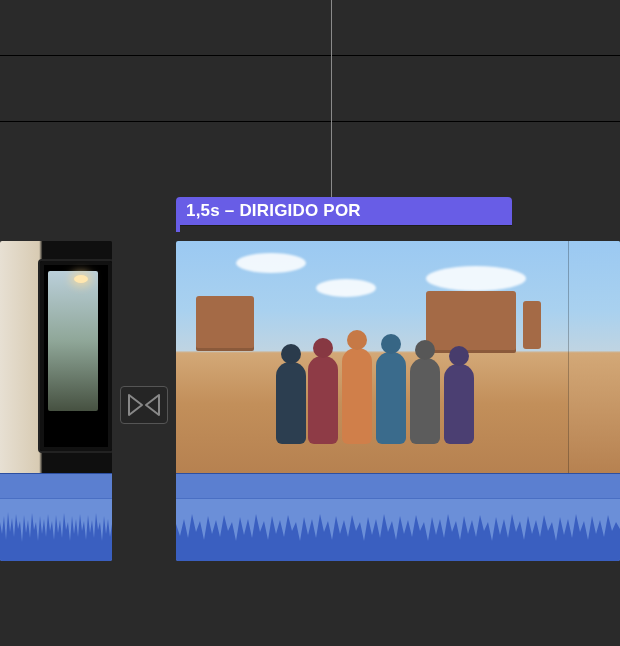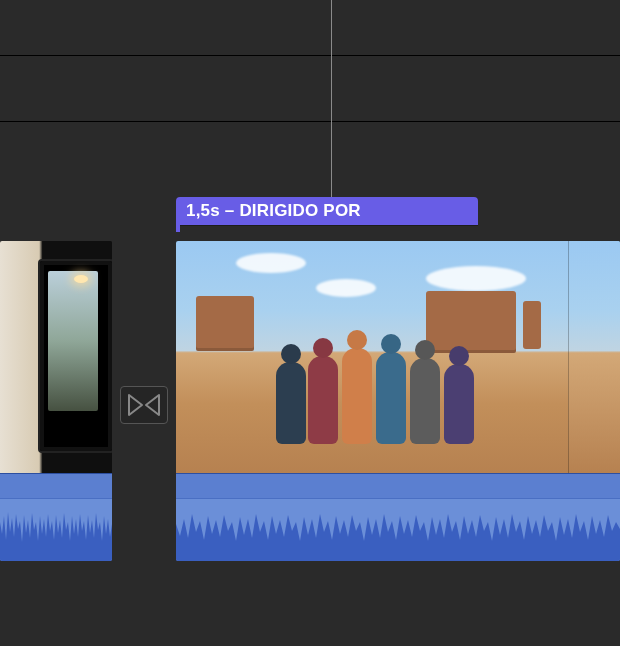--- a/index.html
+++ b/index.html
@@ -32,21 +32,21 @@
     width: 1px;
     height: 197px;
     background: #8a8a8a;
   }
 
   
   .title-bar {
     position: absolute;
     top: 197px;
     left: 176px;
-    width: 302px;
+    width: 336px;
     height: 28px;
     background: #685de6;
     border-top-left-radius: 4px;
     border-top-right-radius: 4px;
     display: flex;
     align-items: center;
     padding: 0 10px;
     box-sizing: border-box;
     box-shadow: 0 1px 0 rgba(0,0,0,.3);
   }

